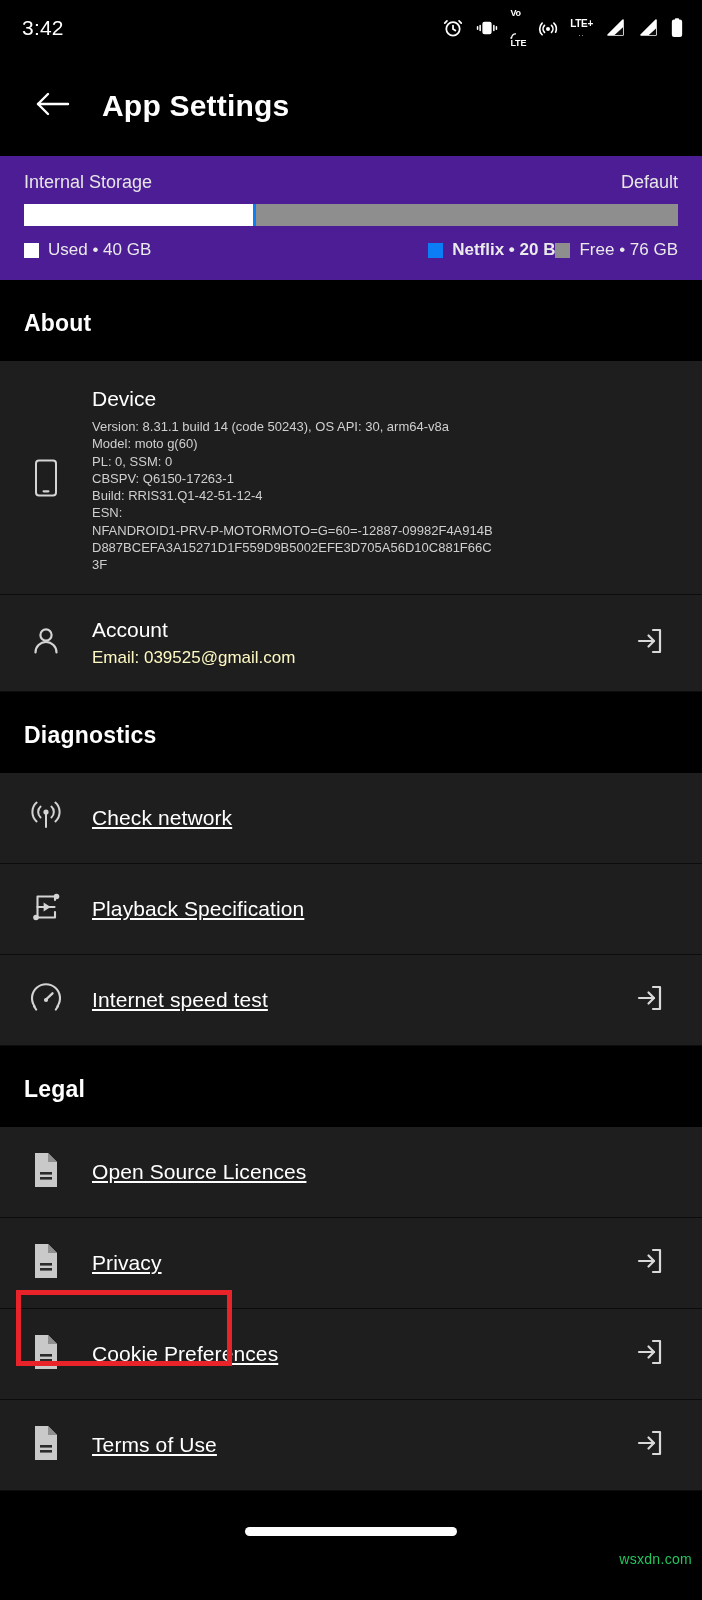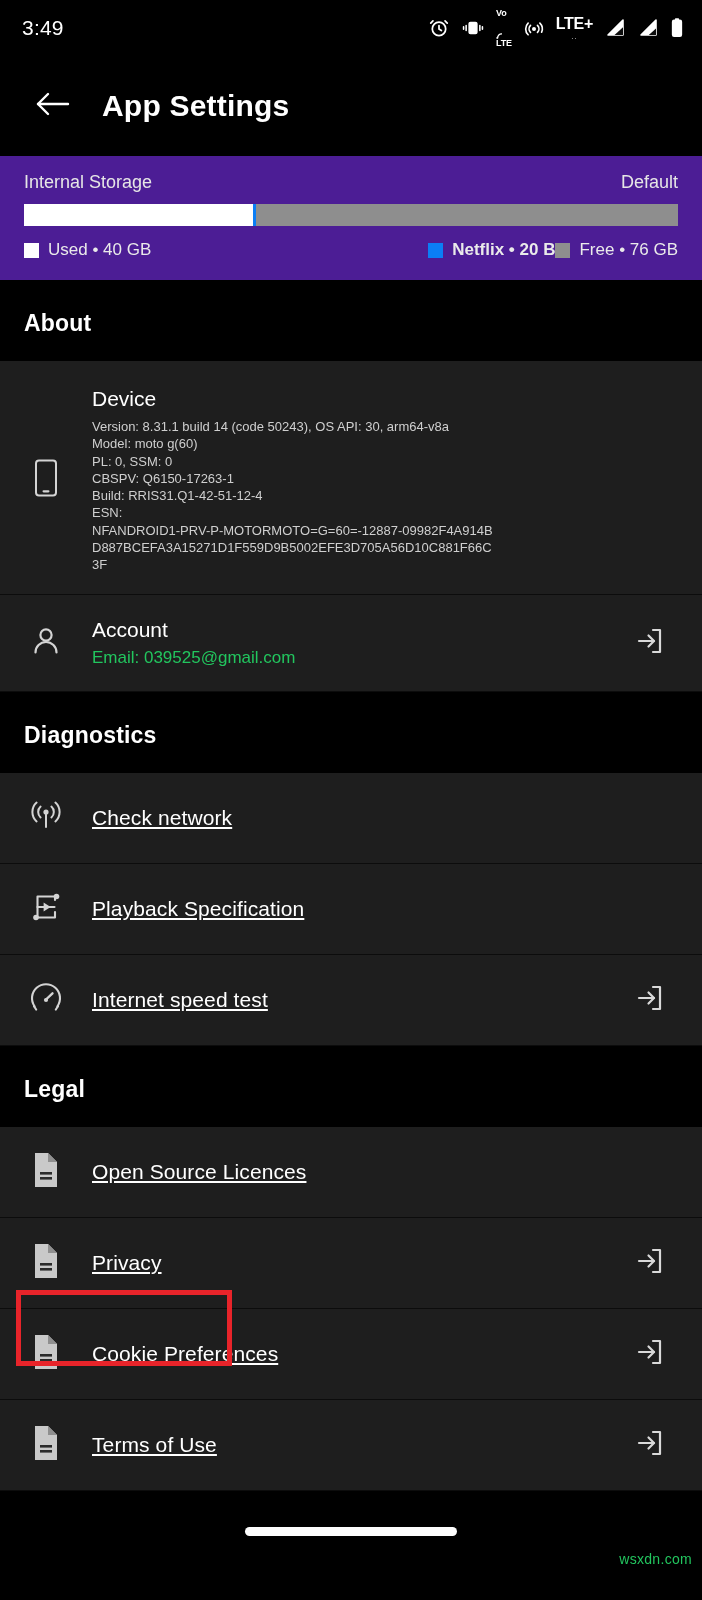--- a/index.html
+++ b/index.html
@@ -45,21 +45,21 @@
     text-align: center;
     letter-spacing: -.2px;
   }
   .lteplus {
     display: flex;
     flex-direction: column;
     align-items: center;
     line-height: 1;
   }
   .lteplus .lbl {
-    font-size: 16px;
+    font-size: 10px;
     font-weight: bold;
     letter-spacing: -.3px;
   }
   .lteplus .dots {
     font-size: 8px;
     letter-spacing: 1px;
     margin-top: 1px;
     color: #ddd;
   }
 
@@ -203,21 +203,21 @@
   .device-lines div { white-space: pre-wrap; }
 
   
   .acct-title {
     font-size: 21px;
     color: #fff;
     margin-bottom: 6px;
   }
   .acct-sub {
     font-size: 17px;
-    color: #22c55e;
+    color: #fef9c3;
   }
 
   
   .highlight-box {
     position: absolute;
     border: 5px solid #e8242a;
     box-sizing: border-box;
     pointer-events: none;
     z-index: 30;
   }
@@ -243,21 +243,21 @@
     bottom: 6px;
     font-size: 14px;
     color: #22c55e;
     letter-spacing: .3px;
   }
 </style>
 </head>
 <body>
 
 <div class="statusbar">
-  <div class="status-time">3:49</div>
+  <div class="status-time">3:42</div>
   <div class="status-icons">
 
     <span>
       <svg width="22" height="22" viewBox="0 0 24 24" fill="none" stroke="#fff" stroke-width="1.9">
         <circle cx="12" cy="13" r="7.3"></circle>
         <path d="M12 9.4V13l2.6 1.7" stroke-linecap="round"></path>
         <path d="M5.4 4.2L3 6.6M18.6 4.2L21 6.6" stroke-linecap="round"></path>
       </svg>
     </span>
 

